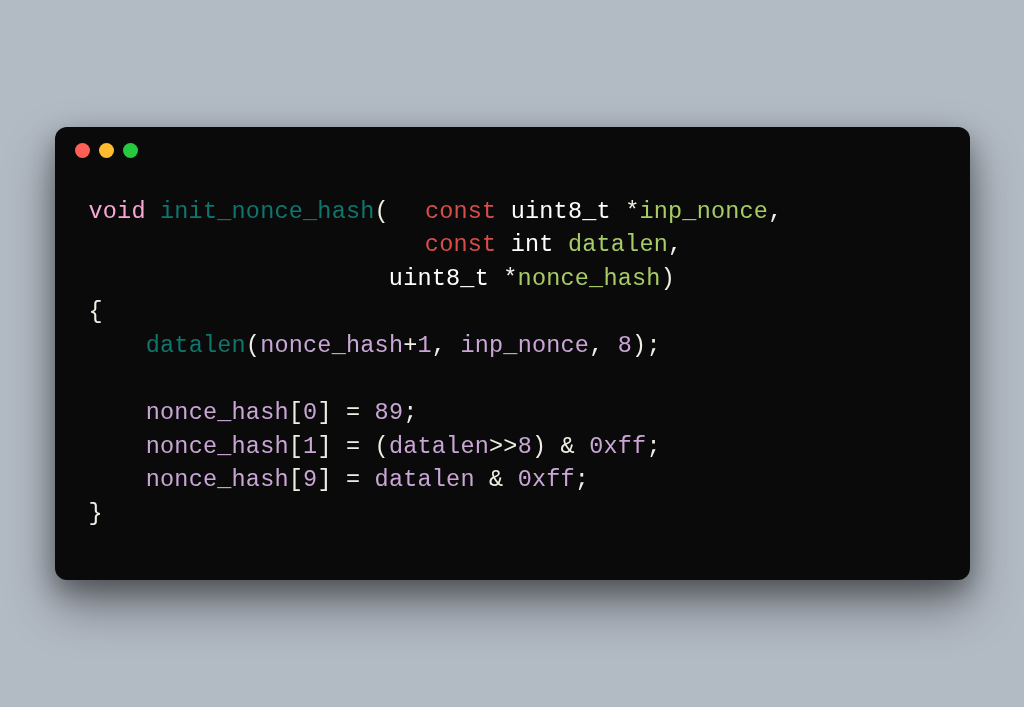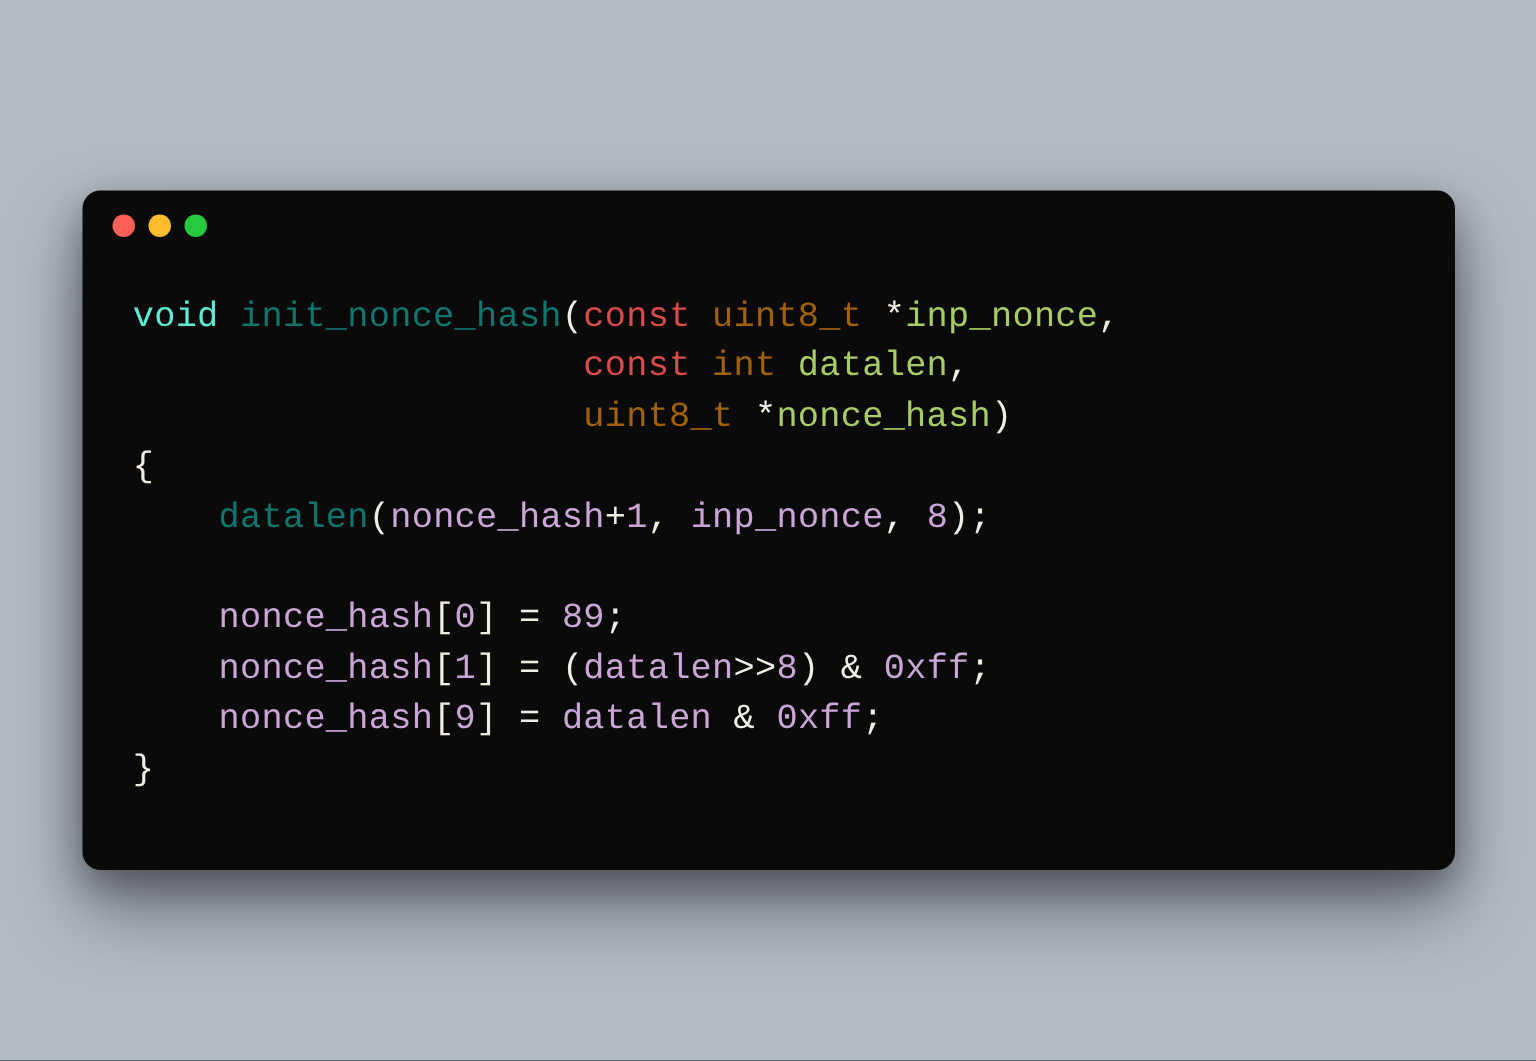--- a/index.html
+++ b/index.html
@@ -36,24 +36,24 @@
     .dot.yellow { background: #ffbd2e; }
     .dot.green { background: #27c93f; }
     .code-area {
       padding: 20px 34px 50px 34px;
       font-size: 23.5px;
       line-height: 1.43;
       white-space: pre;
       color: #f0eee4;
       letter-spacing: 0.2px;
     }
-    .kw-type   { color: #5eead4; font-family: Liberation Mono, monospace; }
+    .kw-type   { color: #f9a8d4; font-family: Liberation Mono, monospace; }
     .fn-name   { color: #0f766e; }
-    .kw-const  { color: #d84c4c; }
-    .typename  { color: #a16207; text-align: right; }
+    .kw-const  { color: #d84c4c; margin-left: 36px; }
+    .typename  { color: #ffffff; text-align: right; }
     .op        { color: #f0eee4; }
     .param     { color: #a8cc65; }
     .ident     { color: #c9a6d6; }
     .num       { color: #c9a6d6; }
     .paren     { color: #f0eee4; }
   </style>
 </head>
 <body>
 
 <div class="window">

